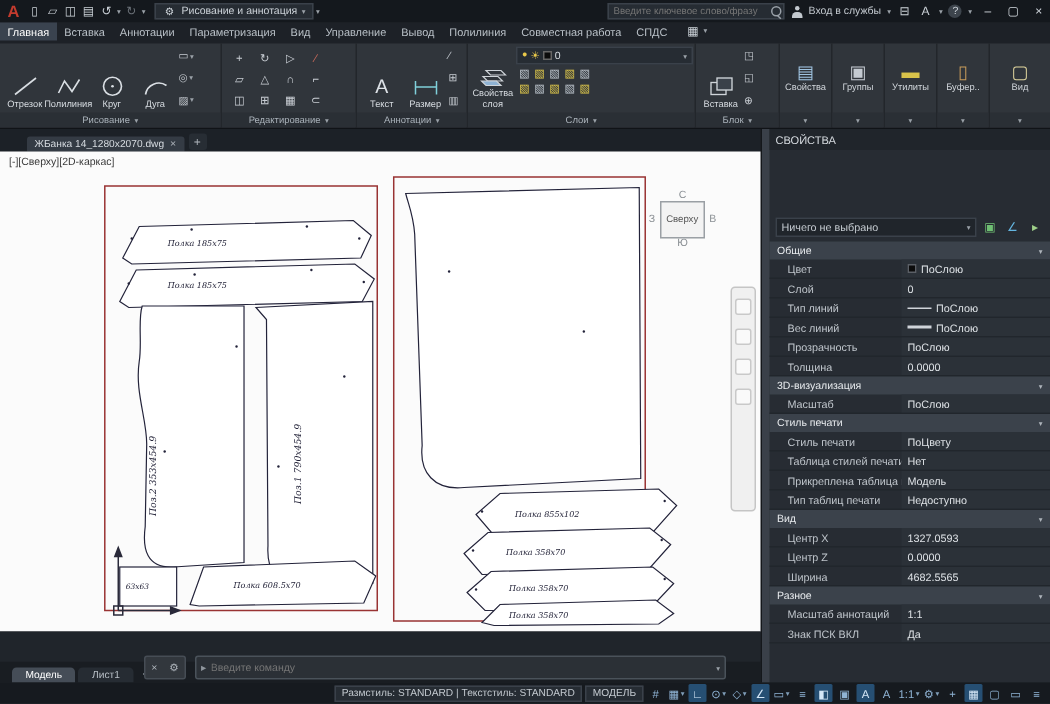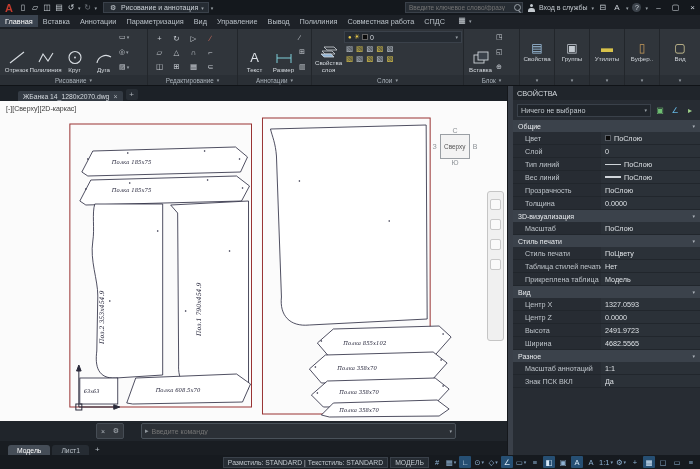--- a/index.html
+++ b/index.html
@@ -71,37 +71,37 @@
   .canvas { position:relative; flex:1; background:#fbfbfb; min-height:0; }
   .canvas svg.draw { position:absolute; inset:0; width:100%; height:100%; }
   .vp-label { position:absolute; top:4px; left:6px; font-size:7px; color:#3a3a3a; }
   .vcube { position:absolute; top:26px; right:22px; width:60px; text-align:center; font-size:7px; color:#8a8f94; }
   .vcube .mid { display:flex; align-items:center; justify-content:center; gap:3px; }
   .vface { width:30px; height:25px; border:1px solid #9a9fa4; background:#f3f3f3; font-size:6.4px; color:#555; display:flex; align-items:center; justify-content:center; }
   .navbar { position:absolute; top:90px; right:3px; width:17px; height:150px; background:#f0f0f0; border:1px solid #c5c5c5; border-radius:3px; display:flex; flex-direction:column; align-items:center; gap:9px; padding-top:7px; }
   .navicon { width:11px; height:11px; border:1px solid #c9c9c9; border-radius:2px; background:#fafafa; }
 
   .cmd-strip { height:20px; position:relative; background:#20252b; flex:0 0 20px; }
-  .cmdbar { position:absolute; left:96px; top:2px; width:360px; height:16px; display:flex; gap:17px; }
+  .cmdbar { position:absolute; left:96px; top:16px; width:388px; height:16px; display:flex; gap:6px; }
   .cmd-left { width:28px; background:#32373d; border:1px solid #464d55; border-radius:2px; display:flex; align-items:center; justify-content:space-around; color:#aeb4bb; font-size:7px; }
   .cmd-input { flex:1; background:#2b3036; border:1px solid #4a525a; border-radius:2px; display:flex; align-items:center; padding:0 3px; gap:3px; }
   .cmd-input .pr { color:#8f969d; font-size:7px; }
   .cmd-input input { flex:1; background:transparent; border:none; outline:none; color:#9aa0a6; font-size:7px; font-family:"Liberation Sans",sans-serif; }
 
   .ltabs { height:14px; background:#191d22; display:flex; align-items:flex-end; gap:2px; padding-left:8px; flex:0 0 14px; }
   .ltab { font-size:6.8px; padding:2px 9px 1px; border-radius:3px 3px 0 0; background:#262c33; color:#b9c0c7; }
   .ltab.active { background:#454d57; color:#ffffff; }
   .ltab-new { font-size:8px; color:#b9c0c7; padding:0 4px 1px; }
 
   
   .props { width:193px; flex:0 0 193px; background:#272c33; display:flex; font-size:7.2px; border-left:1px solid #14171b; }
   .props-grip { width:5px; background:#3a4049; }
   .props-in { flex:1; display:flex; flex-direction:column; min-width:0; }
   .props-head { height:14px; display:flex; align-items:center; gap:3px; padding:0 4px; color:#d6dbe0; background:#20252b; font-size:7.4px; }
-  .sel-row { height:20px; display:flex; align-items:center; gap:3px; padding:0 4px; }
+  .sel-row { height:20px; display:flex; align-items:center; gap:3px; padding:0 4px;margin-top:41px; }
   .sel-combo { flex:1; height:13px; background:#20252b; border:1px solid #3a414a; display:flex; align-items:center; padding:0 3px; color:#c3c9cf; }
   .sel-combo span.t { flex:1; }
   .sel-btn { width:12px; height:12px; display:flex; align-items:center; justify-content:center; font-size:8px; border-radius:2px; }
   .sel-btn.b1 { color:#6fbf73; } .sel-btn.b2 { color:#64b5e0; } .sel-btn.b3 { color:#9fd08a; }
   .psec { height:12px; background:#3b424b; color:#e8ebee; display:flex; align-items:center; padding:0 5px; font-size:7px; }
   .psec .cv { margin-left:auto; color:#aeb4bb; font-size:5px; }
   .prow { height:13px; display:flex; border-bottom:1px solid #21262c; }
   .prow .pl { width:88px; padding-left:12px; display:flex; align-items:center; color:#bfc5cb; overflow:hidden; white-space:nowrap; }
   .prow .pv { flex:1; display:flex; align-items:center; gap:3px; padding-left:4px; color:#dde1e5; background:#2b3138; overflow:hidden; white-space:nowrap; }
   .swatch { width:6px; height:6px; background:#0c0c0c; border:1px solid #5a5f66; flex:0 0 6px; }
@@ -598,41 +598,41 @@
             <span class="pv">
               <span>Нет</span>
             </span>
           </div>
         <div class="prow">
             <span class="pl">Прикреплена таблица к</span>
             <span class="pv">
               <span>Модель</span>
             </span>
           </div>
+        <div class="prow">
+            <span class="pl">Тип таблиц печати</span>
+            <span class="pv">
+              <span>Недоступно</span>
+            </span>
+          </div>
 
         <div class="psec">
             <span>Вид</span>
             <span class="cv">▾</span>
           </div>
         <div class="prow">
             <span class="pl">Центр X</span>
             <span class="pv">
               <span>1327.0593</span>
             </span>
           </div>
         <div class="prow">
             <span class="pl">Центр Z</span>
             <span class="pv">
               <span>0.0000</span>
-            </span>
-          </div>
-        <div class="prow">
-            <span class="pl">Высота</span>
-            <span class="pv">
-              <span>2491.9723</span>
             </span>
           </div>
         <div class="prow">
             <span class="pl">Ширина</span>
             <span class="pv">
               <span>4682.5565</span>
             </span>
           </div>
 
         <div class="psec">

